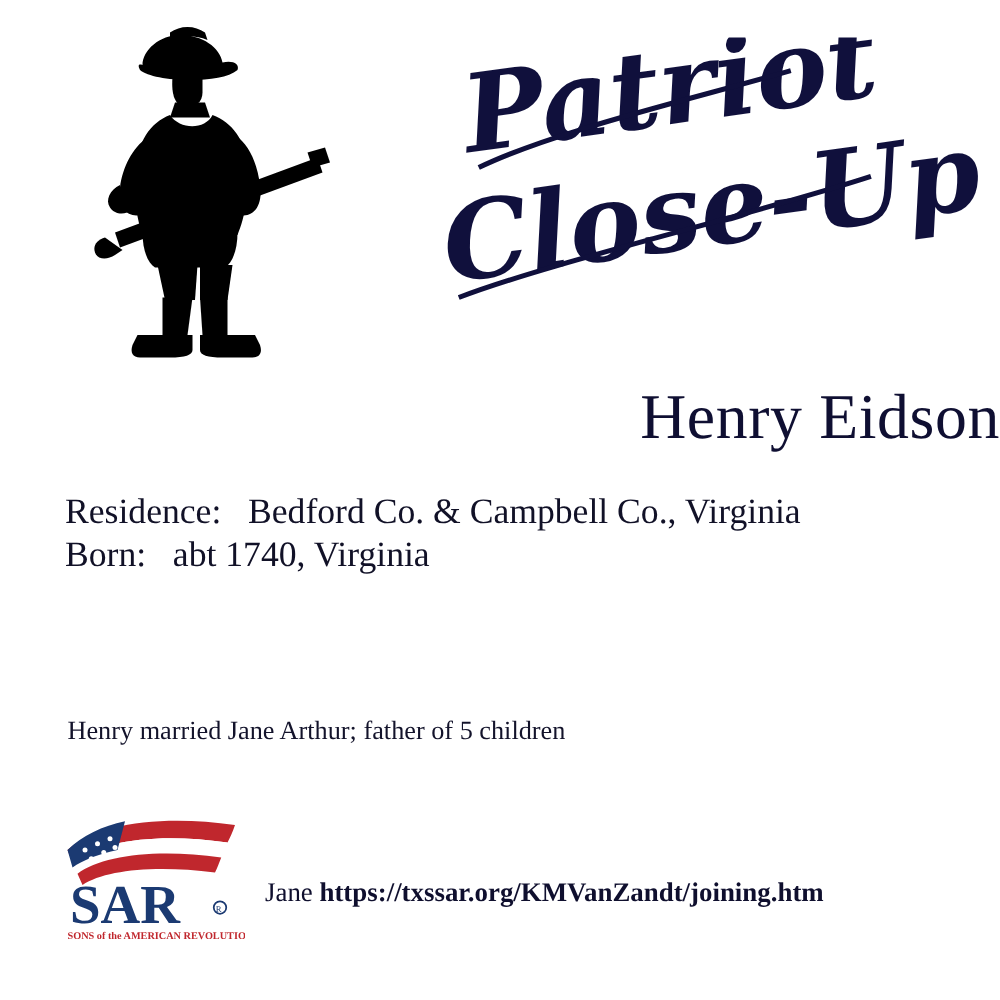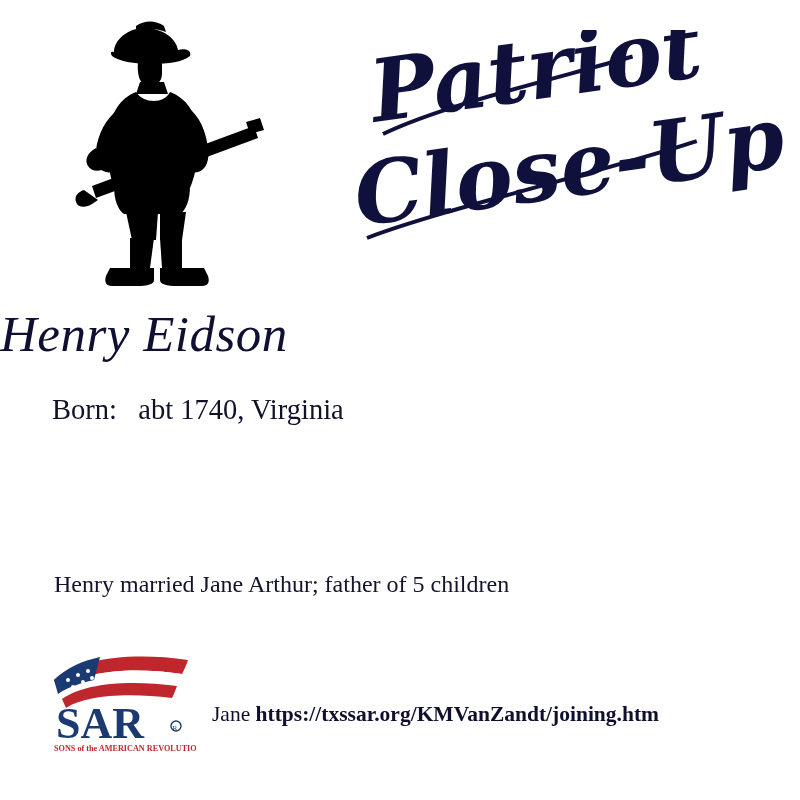--- a/index.html
+++ b/index.html
@@ -54,26 +54,25 @@
     font-weight: bold;
     fill: #10103c;
   }
 
   
   .patriot-name {
     position: absolute;
     left: 0;
     top: 305px;
     width: 800px;
-    text-align: left;
+    text-align: right;
     font-size: 51px;
     letter-spacing: 0.5px;
     color: #0f0f32;
     font-family: "Liberation Serif", serif;
-    font-style: italic;
   }
 
   
   .details {
     position: absolute;
     left: 52px;
     top: 392px;
     width: 740px;
   }
   .detail-line {
@@ -86,21 +85,21 @@
   .detail-line .value { }
 
   
   .notes {
     position: absolute;
     left: 54px;
     top: 572px;
     width: 700px;
   }
   .note-line {
-    font-size: 24px;
+    font-size: 21px;
     line-height: 24px;
     color: #13132b;
     white-space: nowrap;
   }
 
   
   .footer {
     position: absolute;
     left: 0;
     top: 640px;
@@ -192,20 +191,25 @@
           <text class="script-text" x="4" y="196" font-size="86" transform="rotate(-8 4 196)">Close-Up</text>
           <path d="M12,208 C90,190 250,176 352,158" stroke="#10103c" stroke-width="4" fill="none" transform="rotate(-8 12 208)"></path>
         </g>
       </svg>
     </div>
   </div>
 
   <div class="patriot-name">Henry Eidson</div>
 
   <div class="details">
+    <div class="detail-line">
+      <span class="label">Residence:</span>
+      &nbsp;
+      <span class="value">Bedford Co. &amp; Campbell Co., Virginia</span>
+    </div>
     <div class="detail-line">
       <span class="label">Born:</span>
       &nbsp;
       <span class="value">abt 1740, Virginia</span>
     </div>
   </div>
 
   <div class="notes">
     <div class="note-line">Henry married Jane Arthur; father of 5 children</div>
   </div>

